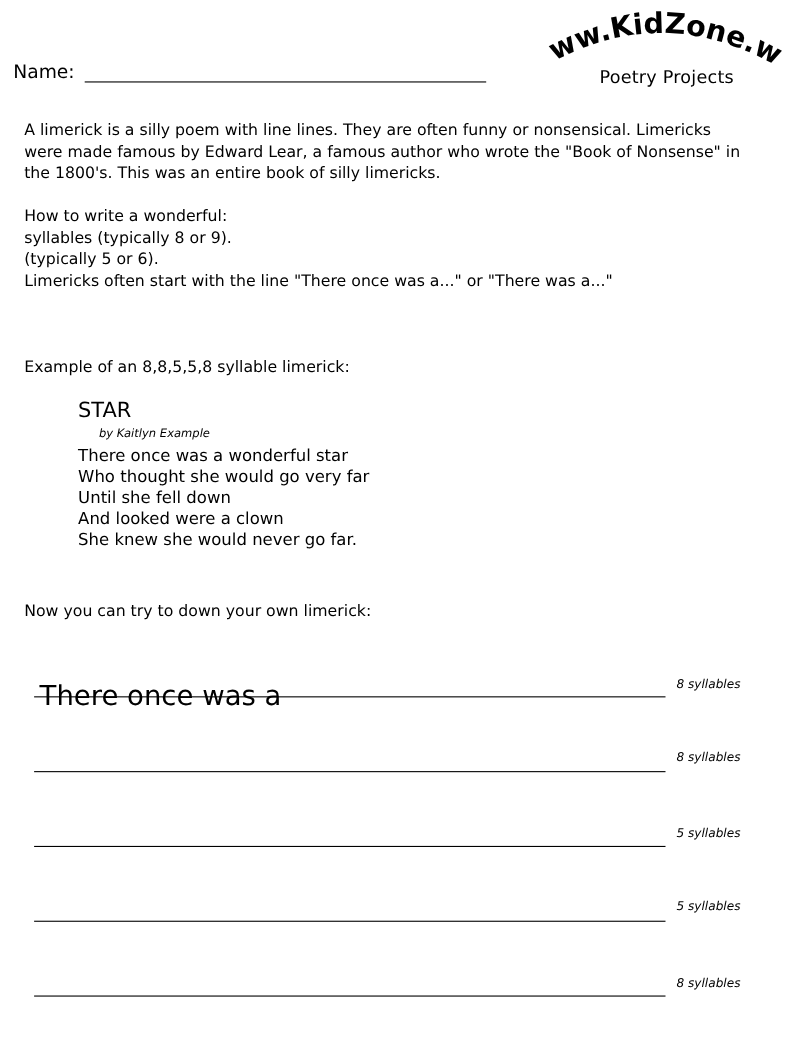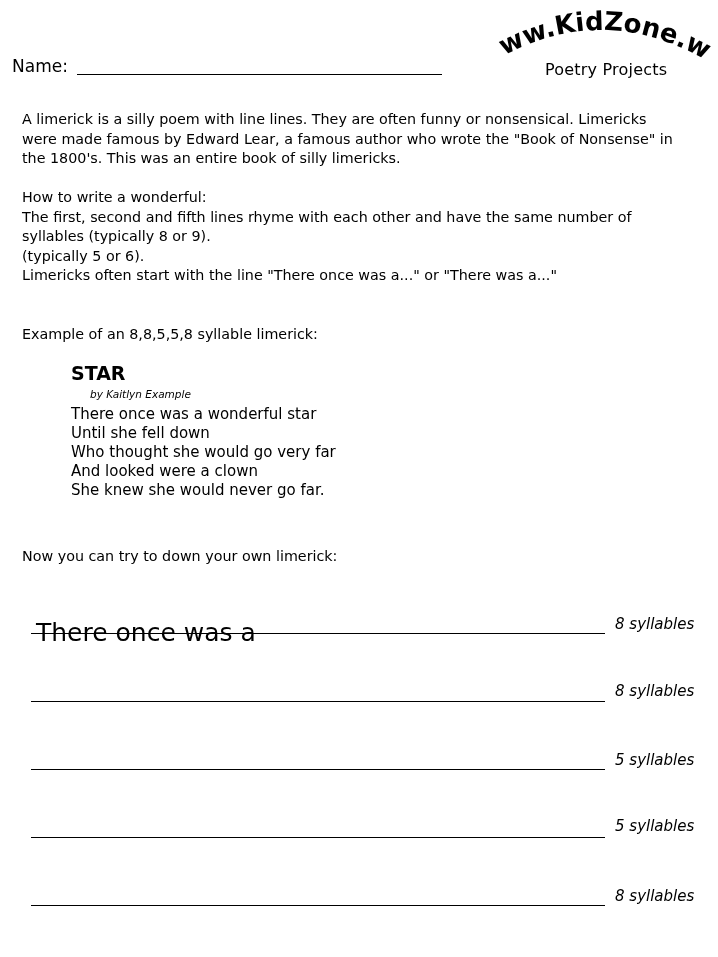--- a/index.html
+++ b/index.html
@@ -8,27 +8,27 @@
   .logo { left: 488px; top: 2px; width: 225px; height: 60px; }
   .logo svg { width: 225px; height: 60px; overflow: visible; }
   .logo text { font-family: "DejaVu Sans", sans-serif; font-weight: bold; font-size: 26px; fill: #000; }
   .subtitle { left: 545px; top: 60px; font-size: 16px; letter-spacing: 0.2px; }
   .name-label { left: 12px; top: 56px; font-size: 17px; }
   .name-line { left: 77px; top: 74px; width: 365px; height: 0; border-top: 1.5px solid #000; }
   .para { left: 22px; width: 690px; font-size: 14.3px; line-height: 19.5px; }
   .p1 { top: 110px; }
   .p2 { top: 188px; }
   .p3 { top: 325px; }
-  .poem-title { left: 71px; top: 362px; font-size: 19px; font-weight: bold; }
+  .poem-title { left: 71px; top: 362px; font-size: 19px; font-weight: normal; }
   .poem-author { left: 90px; top: 388px; font-size: 10.5px; font-style: italic; }
   .poem-lines { left: 71px; top: 405px; font-size: 15px; line-height: 19px; }
   .try { left: 22px; top: 548px; font-size: 14.3px; }
   .starter { left: 36px; top: 618px; font-size: 25px; }
   .wline { left: 31px; width: 574px; height: 0; border-top: 1.5px solid #000; }
-  .syl { left: 615px; font-size: 15px; font-style: italic; }
+  .syl { left: 615px; font-size: 11px; font-style: italic; }
   .line-text { margin: 0; }
 </style>
 </head>
 <body>
 
 <div class="abs logo">
   <svg viewBox="0 0 225 60">
     <defs>
       <path id="arc" d="M 8 58 Q 112 -2 218 58" fill="none"></path>
     </defs>
@@ -43,33 +43,32 @@
 <div class="abs name-line"></div>
 
 <div class="abs para p1">
   <div class="line-text">A limerick is a silly poem with line lines. They are often funny or nonsensical.  Limericks</div>
   <div class="line-text">were made famous by Edward Lear, a famous author who wrote the "Book of Nonsense" in</div>
   <div class="line-text">the 1800's. This was an entire book of silly limericks.</div>
 </div>
 
 <div class="abs para p2">
   <div class="line-text">How to write a wonderful:</div>
-  <div class="line-text">The first, second and fifth lines rhyme with each other and have the same number of</div>
   <div class="line-text">syllables (typically 8 or 9).</div>
   <div class="line-text">(typically 5 or 6).</div>
   <div class="line-text">Limericks often start with the line "There once was a..." or "There was a..."</div>
 </div>
 
 <div class="abs para p3">Example of an 8,8,5,5,8 syllable limerick:</div>
 <div class="abs poem-title">STAR</div>
 <div class="abs poem-author">by Kaitlyn Example</div>
 <div class="abs poem-lines">
   <div>There once was a wonderful star</div>
+  <div>Who thought she would go very far</div>
   <div>Until she fell down</div>
-  <div>Who thought she would go very far</div>
   <div>And looked were a clown</div>
   <div>She knew she would never go far.</div>
 </div>
 
 <div class="abs try">Now you can try to down your own limerick:</div>
 <div class="abs starter">There once was a</div>
 
 <div class="abs wline" style="top:633px"></div>
 <div class="abs syl" style="top:615px">8 syllables</div>
 

